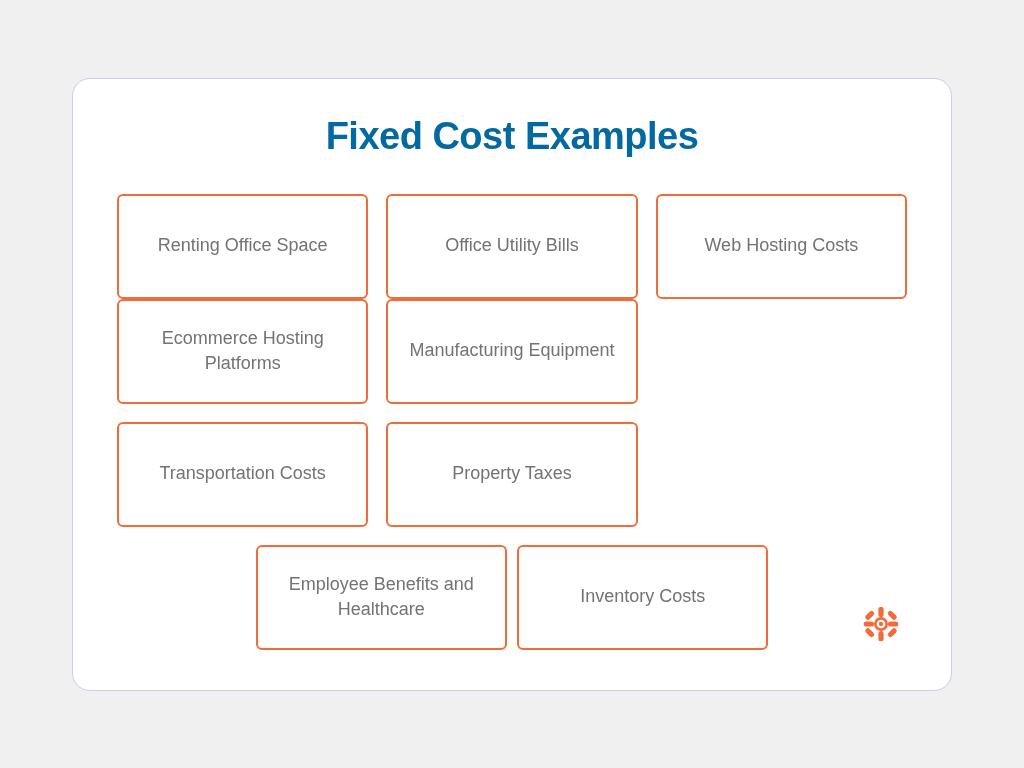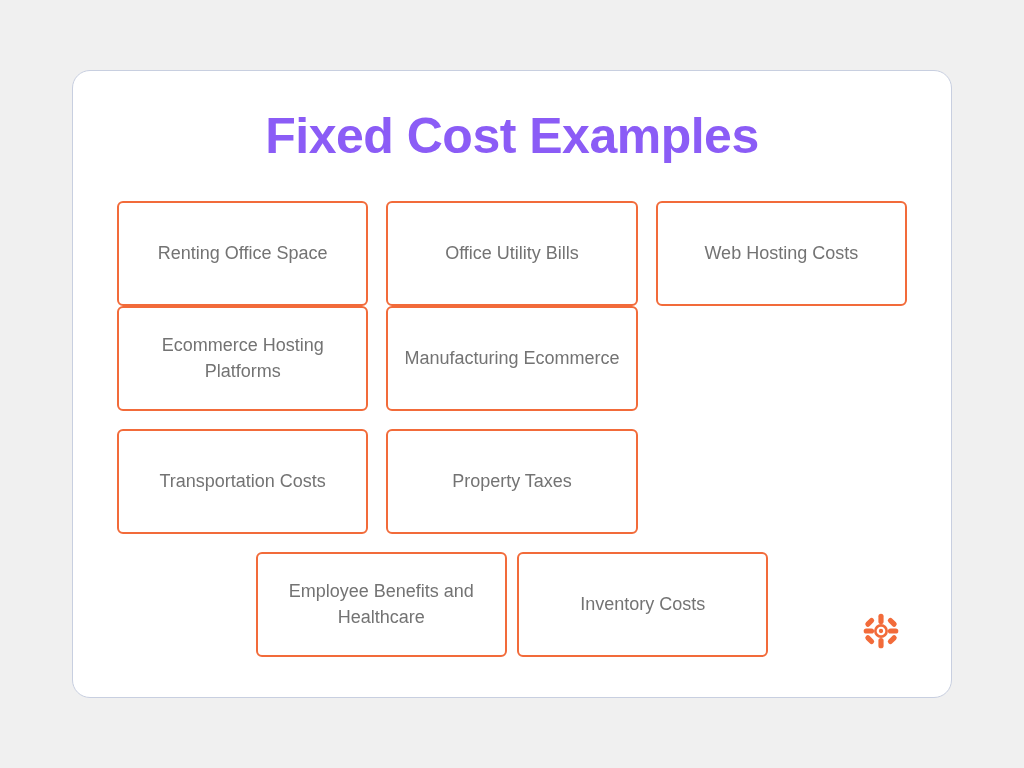--- a/index.html
+++ b/index.html
@@ -21,23 +21,23 @@
     .card {
       background: #ffffff;
       border-radius: 18px;
       border: 1.5px solid #c8cfe0;
       width: 880px;
       padding: 36px 44px 40px 44px;
     }
 
     .title {
       text-align: center;
-      font-size: 50px;
+      font-size: 38px;
       font-weight: 800;
-      color: #8b5cf6;
+      color: #0369a1;
       margin-bottom: 36px;
       letter-spacing: -0.5px;
     }
 
     .grid {
       display: grid;
       grid-template-columns: repeat(3, 1fr);
       gap: 18px;
     }
 
@@ -88,21 +88,21 @@
   <h1 class="title">Fixed Cost Examples</h1>
 
   <div class="grid">
     <div class="grid-item">Renting Office Space</div>
     <div class="grid-item">Office Utility Bills</div>
     <div class="grid-item">Web Hosting Costs</div>
   </div>
 
   <div class="grid" style="">
     <div class="grid-item">Ecommerce Hosting Platforms</div>
-    <div class="grid-item">Manufacturing Ecommerce</div>
+    <div class="grid-item">Manufacturing Equipment</div>
   </div>
 
   <div class="grid" style="margin-top:18px;">
     <div class="grid-item">Transportation Costs</div>
     <div class="grid-item">Property Taxes</div>
   </div>
 
   <div class="bottom-row">
     <div class="grid-item">Employee Benefits and Healthcare</div>
     <div class="grid-item">Inventory Costs</div>

